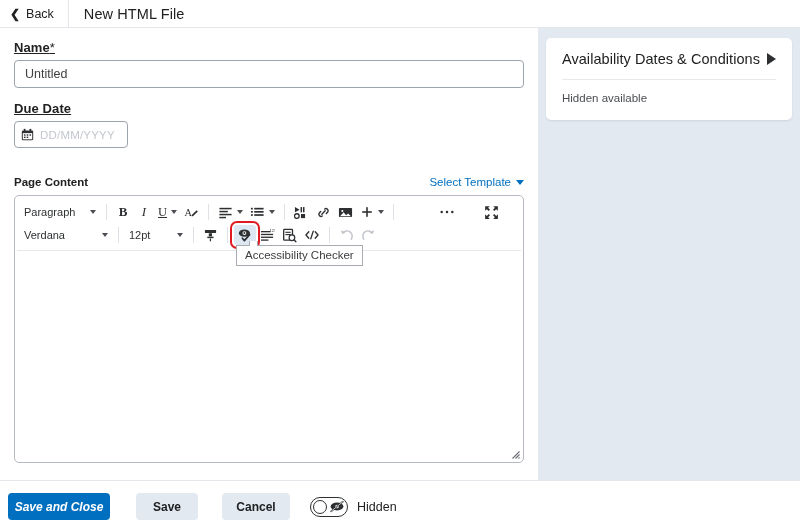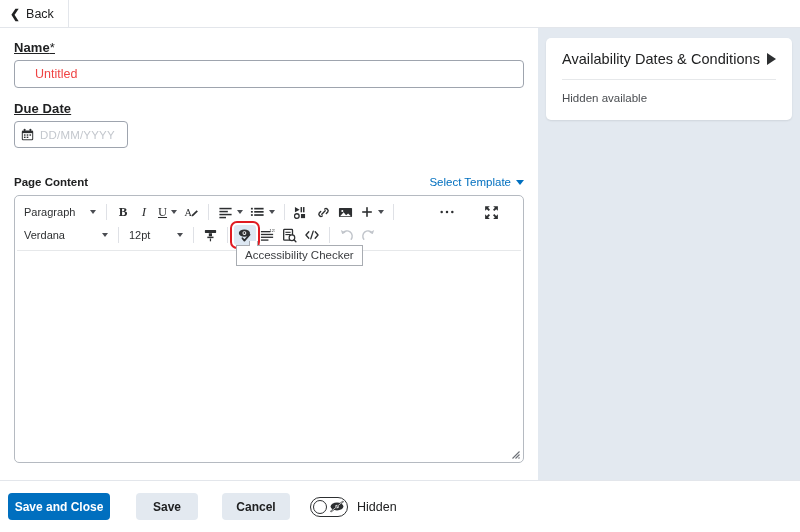--- a/index.html
+++ b/index.html
@@ -66,23 +66,23 @@
     margin-bottom: 5px;
     letter-spacing: 0.1px;
     text-decoration: underline;
   }
   .field-label .req { font-weight: normal; }
   .text-input {
     width: 100%;
     height: 28px;
     border: 1px solid #9ea4ae;
     border-radius: 4px;
-    padding: 0 20px;
+    padding: 0 10px;
     font-size: 12.5px;
-    color: #ef4444;
+    color: #404040;
     font-family: "Liberation Sans", sans-serif;
     background: #fff;
     outline: none;
   }
   .text-input::placeholder { color: #b6bac1; }
   .spacer-12 { height: 13px; }
 
   .date-wrap {
     display: flex;
     align-items: center;
@@ -268,21 +268,21 @@
   .btn {
     height: 27px;
     border-radius: 4px;
     font-size: 12px;
     font-weight: bold;
     display: flex; align-items: center; justify-content: center;
     cursor: pointer;
     border: none;
     font-family: "Liberation Sans", sans-serif;
   }
-  .btn-primary { background: #006fbf; color: #fff; width: 102px; }
+  .btn-primary { background: #006fbf; color: #fff; width: 102px; font-style: italic; }
   .btn-secondary { background: #e3e9f0; color: #202122; width: 62px; }
   .toggle-wrap {
     display: flex; align-items: center; gap: 9px;
     margin-left: 10px;
     cursor: pointer;
   }
   .toggle {
     width: 38px; height: 20px;
     border: 1.5px solid #2d2f31;
     border-radius: 11px;
@@ -301,20 +301,21 @@
 </style>
 </head>
 <body>
 
 <div class="topbar">
   <div class="back-btn">
     <span class="back-chevron">❮</span>
     <span>Back</span>
   </div>
   <div class="topbar-divider"></div>
+  <div class="file-title">New HTML File</div>
 </div>
 
 <div class="main">
 
   <div class="left-pane">
 
     <div class="field-label">
       <span>Name</span><span class="req">*</span>
     </div>
     <input class="text-input" type="text" value="Untitled" style="">

